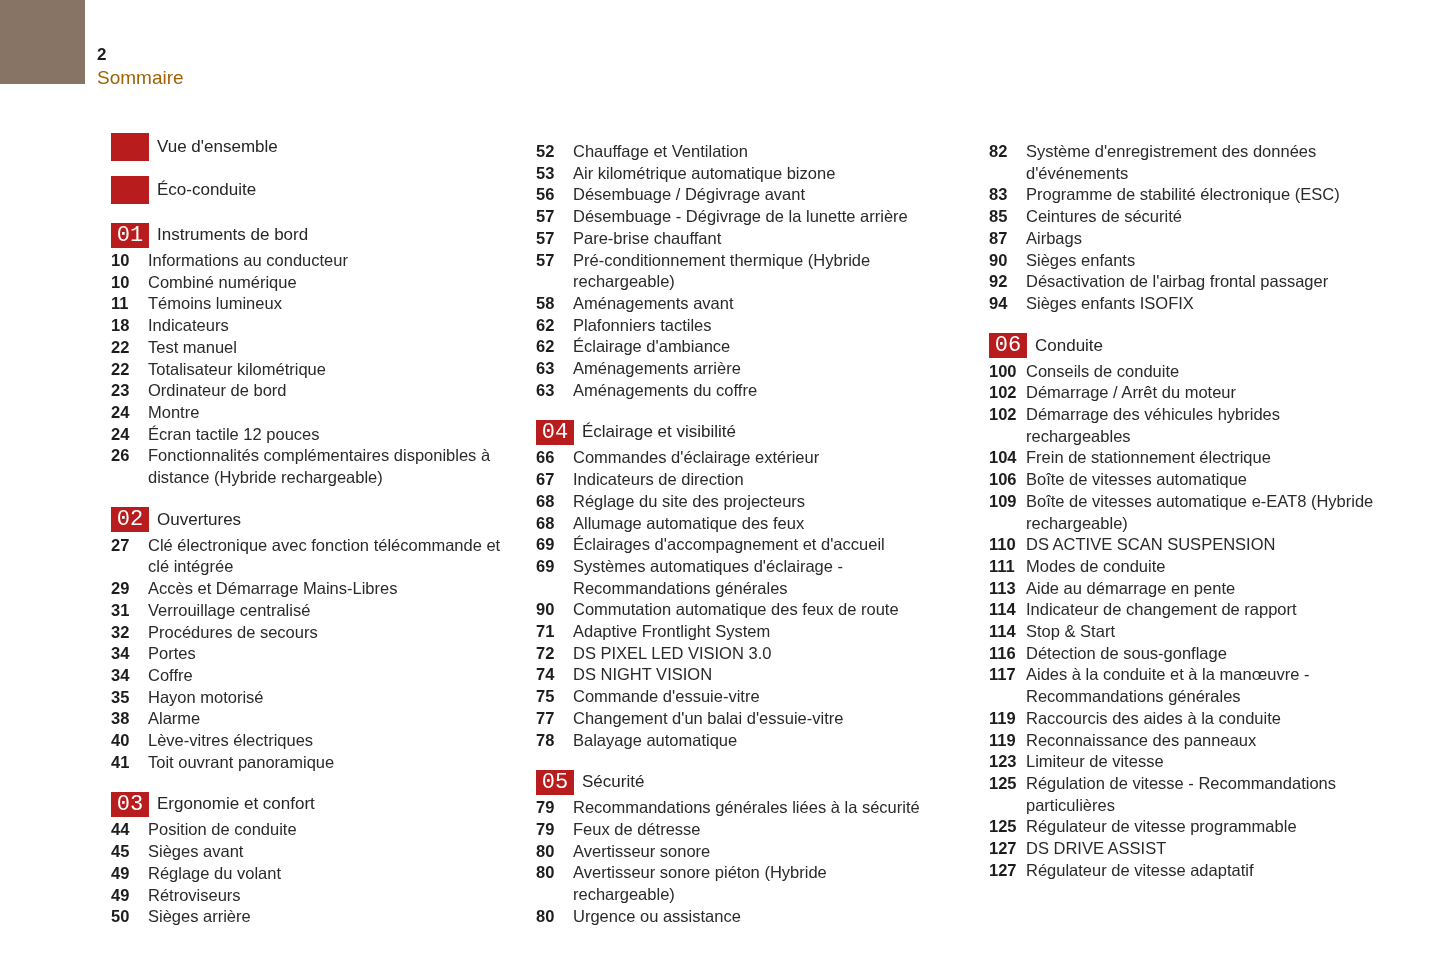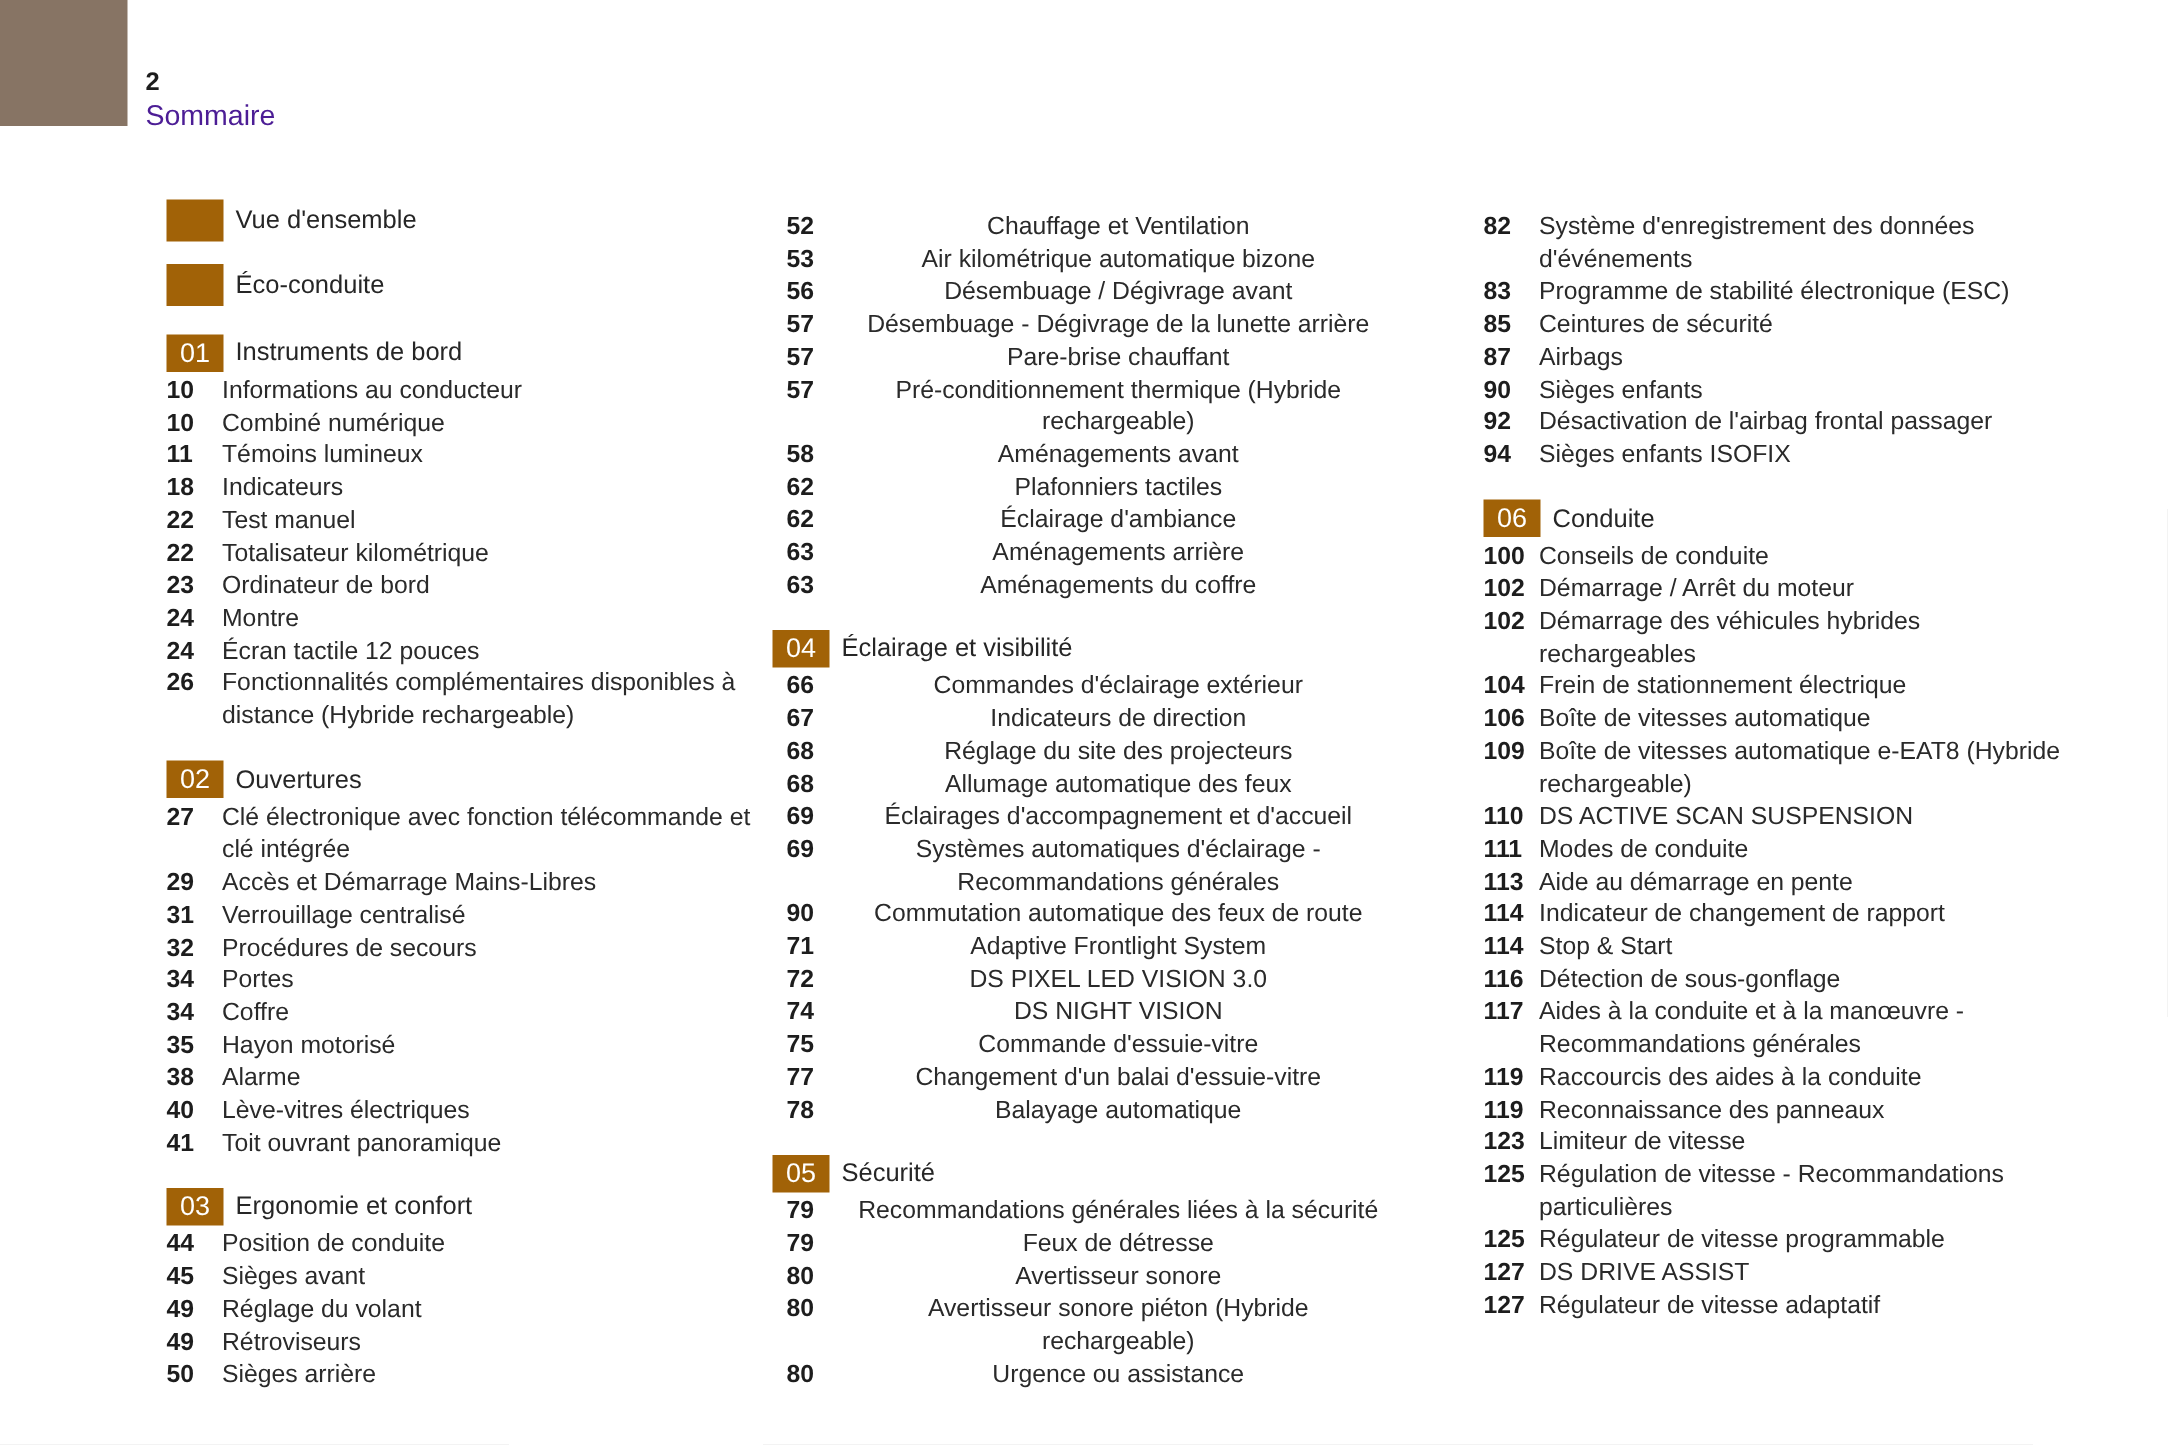--- a/index.html
+++ b/index.html
@@ -3,32 +3,32 @@
 <meta charset="utf-8">
 <style>
   html,body{margin:0;padding:0;background:#e9e9e9;}
   #page{
     position:relative;width:1445px;height:963px;background:#ffffff;
     font-family:"Liberation Sans", sans-serif;color:#262626;overflow:hidden;
   }
   #corner-tab{position:absolute;left:0;top:0;width:85px;height:84px;background:#877464;}
   #page-head{position:absolute;left:97px;top:44px;line-height:1.25;}
   #page-num{font-weight:bold;font-size:17px;color:#1d1d1d;}
-  #page-title{font-size:19px;color:#4c1d95;margin-top:1px;}
+  #page-title{font-size:19px;color:#a16207;margin-top:1px;}
   .col{position:absolute;top:133px;}
   #col-0{left:111px;width:424px;}
-  #col-1{left:515px;width:424px;padding-top:8px;text-align:center;}
+  #col-1{left:536px;width:424px;padding-top:8px;}
   #col-2{left:989px;width:400px;padding-top:8px;}
   .sec-head{display:flex;align-items:center;margin:18px 0 2px 0;height:26px;}
   .sec-head.plain{height:28px;margin:15px 0 2px 0;}
   .col .sec-head:first-child{margin-top:0;}
   .badge{
     display:inline-flex;align-items:center;justify-content:center;
-    width:38px;height:25px;background:#a16207;color:#ffffff;
-    font-family:Liberation Sans, sans-serif;font-size:18px;line-height:25px;
+    width:38px;height:25px;background:#b91c1c;color:#ffffff;
+    font-family:Liberation Mono, monospace;font-size:22px;line-height:25px;
     flex:0 0 38px;
   }
   .sec-head.plain .badge{height:28px;}
   .sec-title{font-size:17px;margin-left:8px;color:#262626;white-space:nowrap;}
   .row{display:flex;align-items:flex-start;line-height:21.7px;font-size:16.5px;}
   .num{flex:0 0 37px;font-weight:bold;color:#1d1d1d;}
   .lbl{flex:1 1 auto;color:#2a2a2a;}
 </style>
 </head>
 <body>

